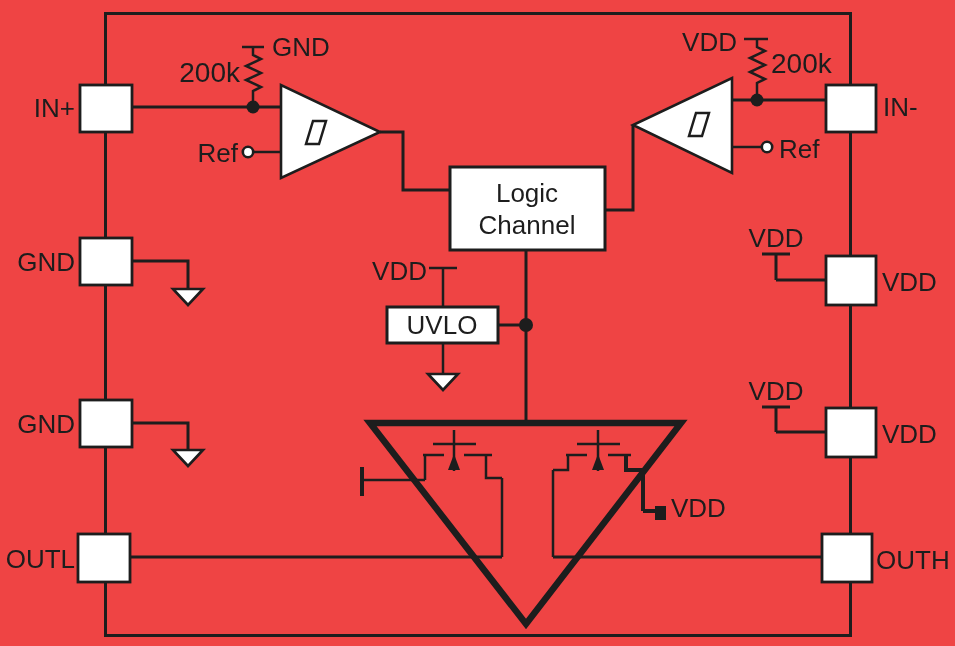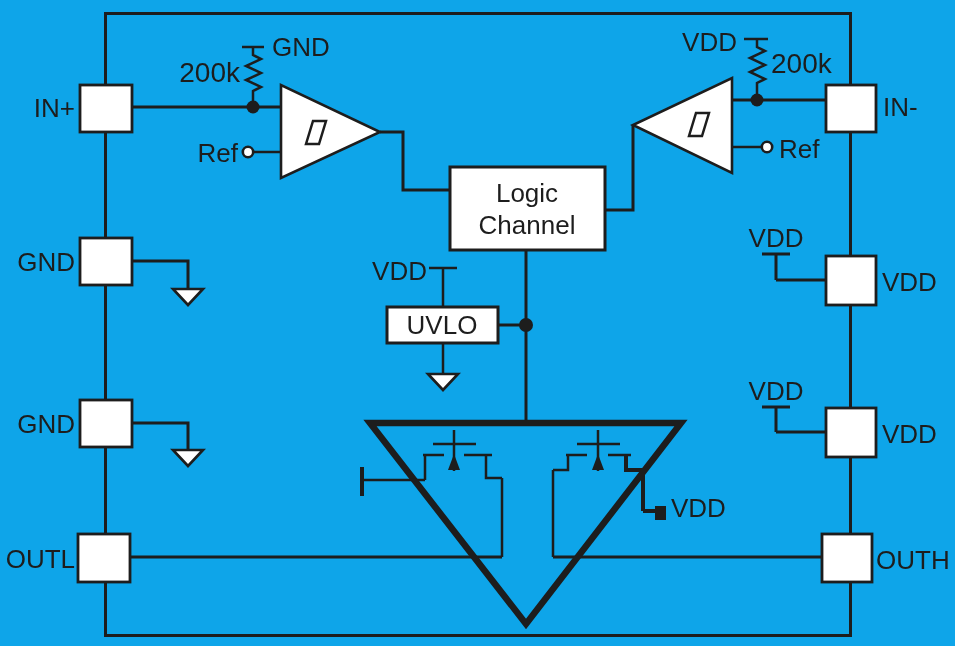--- a/index.html
+++ b/index.html
@@ -1,16 +1,16 @@
 <!DOCTYPE html>
 <html><head>
 <meta charset="utf-8">
 <style>
   html,body{margin:0;padding:0;background:#ffffff;}
-  .stage{position:relative;width:955px;height:646px;background:#0ea5e9;overflow:hidden;
+  .stage{position:relative;width:955px;height:646px;background:#ef4444;overflow:hidden;
          font-family:"Liberation Sans",sans-serif;}
   svg{display:block;}
   .w   {fill:none;stroke:#1d1d1d;stroke-width:3;stroke-linejoin:miter;}
   .w2  {fill:none;stroke:#1d1d1d;stroke-width:2.5;stroke-linejoin:miter;}
   .w4  {fill:none;stroke:#1d1d1d;stroke-width:4;stroke-linejoin:miter;}
   .bx  {fill:#ffffff;stroke:#1d1d1d;stroke-width:2.8;}
   .blk {fill:#ffffff;stroke:#1d1d1d;stroke-width:3;}
   .tri {fill:#ffffff;stroke:#1d1d1d;stroke-width:2.6;stroke-linejoin:miter;}
   .big {fill:none;stroke:#1d1d1d;stroke-width:6.5;stroke-linejoin:miter;}
   .dot {fill:#1d1d1d;stroke:none;}

